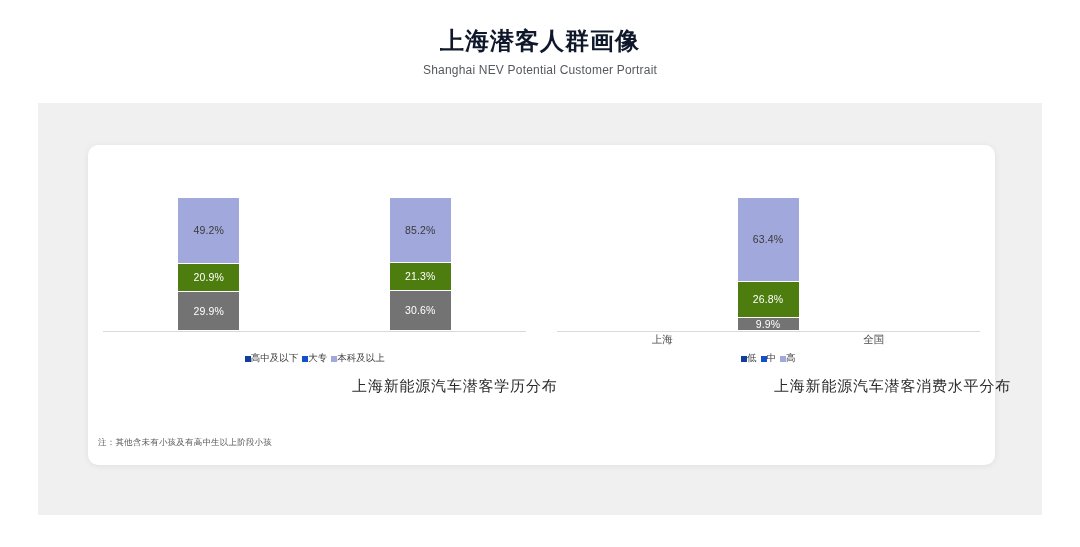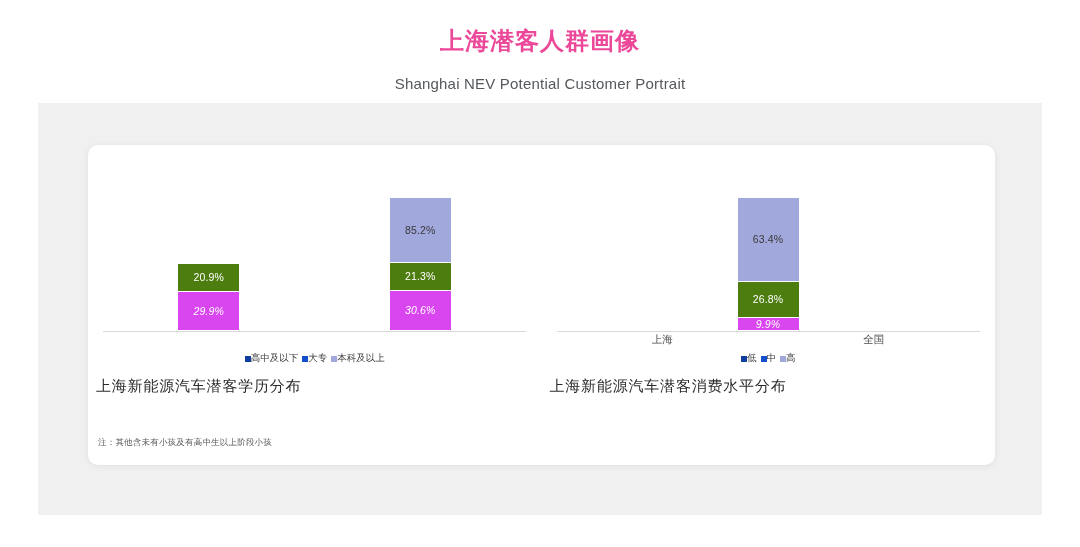--- a/index.html
+++ b/index.html
@@ -21,28 +21,28 @@
     left: 0;
     top: 0;
     width: 1080px;
     text-align: center;
   }
   #main-title {
     margin: 0;
     padding-top: 27px;
     font-size: 24px;
     font-weight: bold;
-    color: #ec4899;
+    color: #0f172a;
     letter-spacing: 1px;
     line-height: 1.2;
   }
   #sub-title {
-    margin: 12px;
+    margin: 0;
     padding-top: 7px;
-    font-size: 15px;
+    font-size: 12px;
     font-weight: normal;
     color: #55585c;
     letter-spacing: 0.2px;
   }
 
   
   #outer-panel {
     position: absolute;
     left: 38px;
     top: 103px;
@@ -122,21 +122,21 @@
     font-size: 10.5px;
     line-height: 1;
     letter-spacing: 0.1px;
     overflow: hidden;
     border: 1px solid #ffffff;
     border-bottom: none;
   }
   .seg:last-child { border-bottom: 1px solid #ffffff; }
   .seg-light { background: #a0a8dc; color: #3a3a3a; }
   .seg-mid   { background: #4d7c0f; color: #ffffff; }
-  .seg-dark  { background: #d946ef; color: #ffffff; font-style: italic; }
+  .seg-dark  { background: #737373; color: #ffffff; }
 
   .cat-row {
     position: absolute;
     left: 15px;
     top: 188px;
     width: 423px;
     display: flex;
   }
   .cat-label {
     flex: 1 1 0;
@@ -167,24 +167,24 @@
     width: 6px;
     height: 6px;
     display: inline-block;
   }
   .sw-dark  { background: #103e9e; }
   .sw-mid   { background: #1450cc; }
   .sw-light { background: #a0a8dc; }
 
   .chart-caption {
     position: absolute;
-    left: 8px;
+    left: 16px;
     top: 232px;
     width: 453.5px;
-    text-align: left;
+    text-align: right;
     font-size: 15px;
     color: #2b2b2b;
     letter-spacing: 0.8px;
   }
 
   
   #footnote {
     position: absolute;
     left: 10px;
     top: 292px;
@@ -205,20 +205,21 @@
   <div id="content-card">
 
     <div id="charts-row">
 
       <div class="chart-block">
         <div class="plot-area">
           <div class="bars-wrap">
 
             <div class="bar-col">
               <div class="bar">
+                <div class="seg seg-light" style="height:66px">49.2%</div>
                 <div class="seg seg-mid" style="height:28px">20.9%</div>
                 <div class="seg seg-dark" style="height:40px">29.9%</div>
               </div>
             </div>
 
             <div class="bar-col">
               <div class="bar">
                 <div class="seg seg-light" style="height:65px">85.2%</div>
                 <div class="seg seg-mid" style="height:28px">21.3%</div>
                 <div class="seg seg-dark" style="height:41px">30.6%</div>

